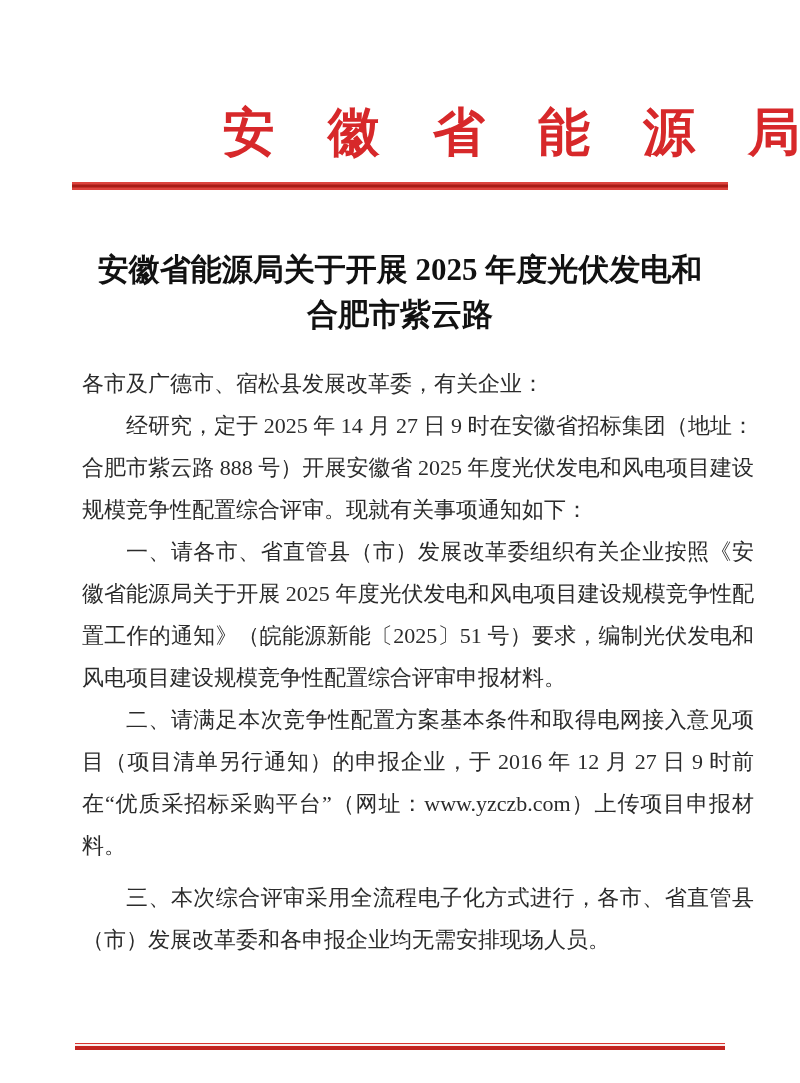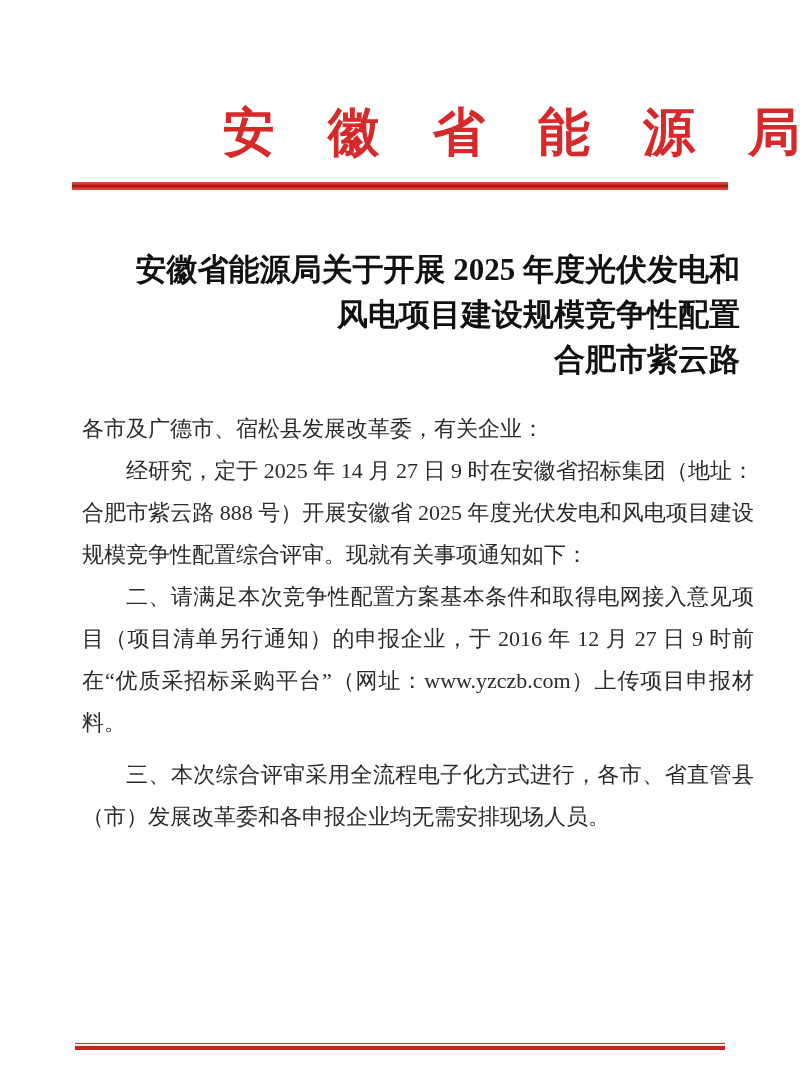--- a/index.html
+++ b/index.html
@@ -40,21 +40,21 @@
     background: linear-gradient(
       to bottom,
       #dd433d 0%, #dd433d 24%,
       #a81d17 38%, #a81d17 62%,
       #dd433d 76%, #dd433d 100%
     );
   }
   
   .doc-title {
     margin: 57px 60px 0 60px;
-    text-align: right;
+    text-align: center;
     font-size: 31px;
     line-height: 45px;
     font-weight: 700;
     color: #111111;
   }
   
   .notice-body {
     margin: 26px 46px 0 82px;
     font-size: 22px;
     line-height: 42px;
@@ -95,26 +95,26 @@
 
   <div class="letterhead">
     <div class="letterhead-row">
       <div class="agency-name">安徽省能源局</div>
     </div>
     <div class="head-rule"></div>
   </div>
 
   <div class="doc-title">
     <div>安徽省能源局关于开展 2025 年度光伏发电和</div>
-    <div>风电项目建设规模竞争性配置</div>
     <div>合肥市紫云路</div>
   </div>
 
   <div class="notice-body">
     <p class="salutation">各市及广德市、宿松县发展改革委，有关企业：</p>
     <p class="para">经研究，定于 2025 年 14 月 27 日 9 时在安徽省招标集团（地址：合肥市紫云路 888 号）开展安徽省 2025 年度光伏发电和风电项目建设规模竞争性配置综合评审。现就有关事项通知如下：</p>
+    <p class="para">一、请各市、省直管县（市）发展改革委组织有关企业按照《安徽省能源局关于开展 2025 年度光伏发电和风电项目建设规模竞争性配置工作的通知》（皖能源新能〔2025〕51 号）要求，编制光伏发电和风电项目建设规模竞争性配置综合评审申报材料。</p>
     <p class="para">二、请满足本次竞争性配置方案基本条件和取得电网接入意见项目（项目清单另行通知）的申报企业，于 2016 年 12 月 27 日 9 时前在“优质采招标采购平台”（网址：www.yzczb.com）上传项目申报材料。</p>
     <p class="para extra-gap">三、本次综合评审采用全流程电子化方式进行，各市、省直管县（市）发展改革委和各申报企业均无需安排现场人员。</p>
   </div>
 
   <div class="foot-rule"></div>
 
 </div>
 
 </body></html>

